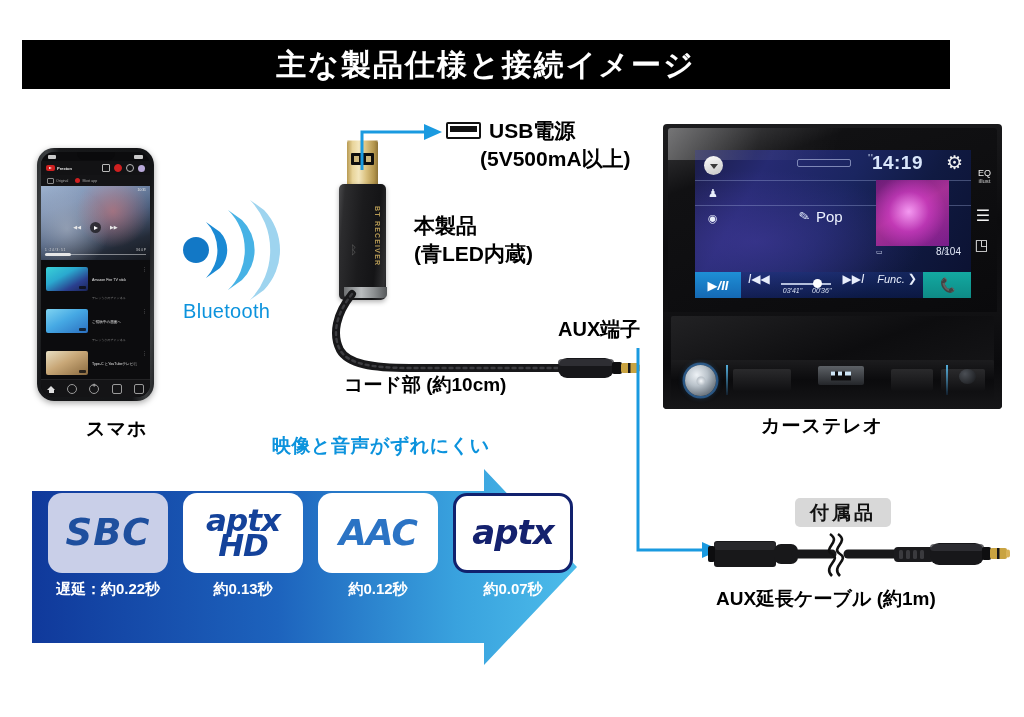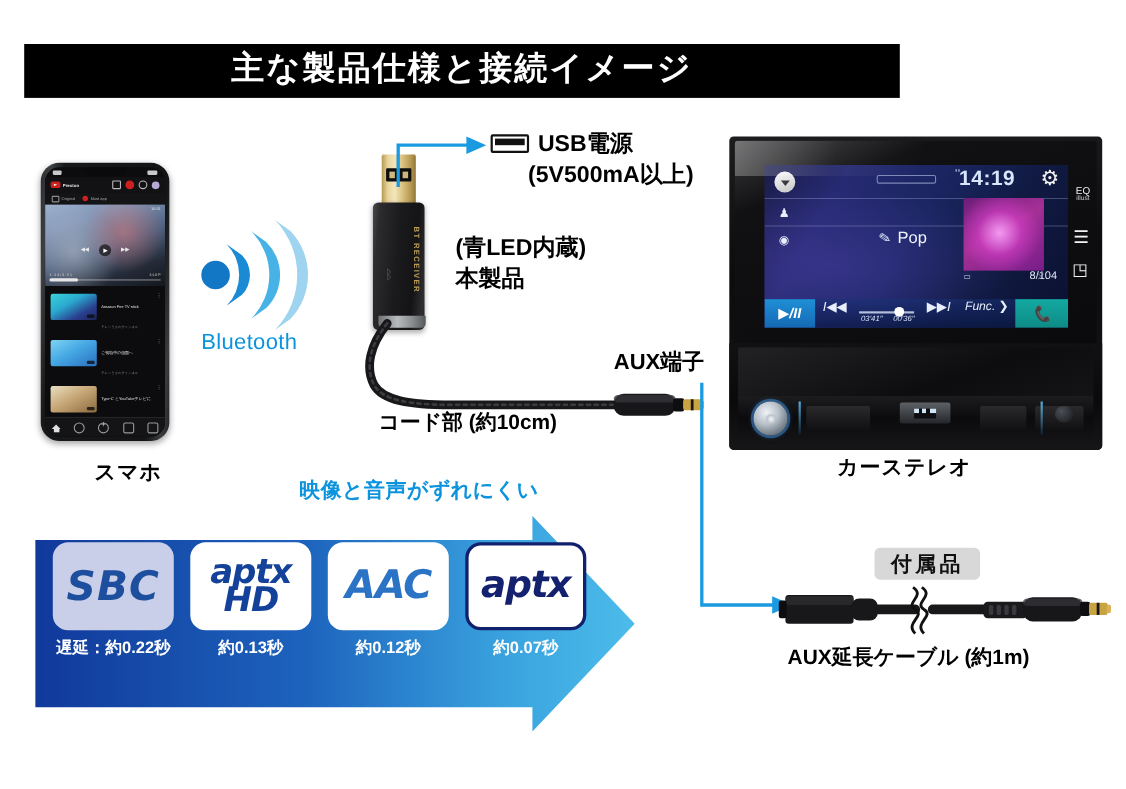--- a/index.html
+++ b/index.html
@@ -9,23 +9,23 @@
   }
   #page{
     position:relative;
     width:1024px;height:717px;
     background:#ffffff;
     overflow:hidden;
   }
 
   
   .title-banner{
-    position:absolute;left:22px;top:40px;width:796px;height:49px;
+    position:absolute;left:22px;top:40px;width:928px;height:49px;
     background:#000000;
-    display:flex;align-items:center;justify-content:center;font-family:Liberation Mono, monospace;
+    display:flex;align-items:center;justify-content:center;
   }
   .title-banner .t{
     color:#ffffff;font-size:30px;font-weight:bold;letter-spacing:2px;
     line-height:1;
   }
 
   
   .phone{
     position:absolute;left:37px;top:148px;width:117px;height:253px;
     border-radius:17px;
@@ -365,21 +365,21 @@
 
   
   .codec{position:absolute;left:32px;top:455px;width:545px;height:215px;}
   .codec-caption{
     position:absolute;left:240px;top:-22px;font-size:19px;font-weight:bold;color:#0c93dd;
     letter-spacing:.5px;white-space:nowrap;z-index:4;
   }
   .codec-boxes{
     position:absolute;left:16px;top:38px;display:flex;gap:15px;z-index:3;
   }
-  .cbox{width:110px;}
+  .cbox{width:120px;}
   .cbox .inner{
     height:80px;border-radius:14px;background:#ffffff;
     display:flex;align-items:center;justify-content:center;box-sizing:border-box;
   }
   .cbox.sbc .inner{background:#c9cfe8;}
   .cbox.hl .inner{border:3px solid #11216e;}
   .cbox .name{
     font-family:"DejaVu Sans","Liberation Sans",sans-serif;
     font-style:italic;font-weight:bold;color:#1a51a8;line-height:.94;text-align:center;
   }
@@ -514,22 +514,22 @@
     <path d="M12,52 L12,14 L78,14" stroke="#1a9ae0" stroke-width="3" fill="none"></path>
     <path d="M74,6 L92,14 L74,22 Z" fill="#1a9ae0"></path>
   </svg>
   <div class="usb-icon"></div>
   <div class="lbl lbl-usb">
     <div>USB電源</div>
     <div class="l2">(5V500mA以上)</div>
   </div>
 
   <div class="lbl lbl-product">
+    <div>本製品</div>
     <div>(青LED内蔵)</div>
-    <div>本製品</div>
   </div>
 
   <svg class="cord">
     <path d="M52,14 C36,34 32,54 40,70 C48,84 72,88 110,88 L262,88" stroke="#18181a" stroke-width="8" fill="none" stroke-linecap="round"></path>
     <path d="M52,14 C36,34 32,54 40,70 C48,84 72,88 110,88 L262,88" stroke="#3c3c40" stroke-width="2.4" fill="none" stroke-dasharray="3 4" stroke-linecap="round"></path>
 
     <rect x="258" y="78" width="56" height="20" rx="9" fill="#17171a"></rect>
     <rect x="258" y="79" width="56" height="7" rx="4" fill="#35353a" opacity=".8"></rect>
     <rect x="312" y="82" width="10" height="12" rx="2" fill="#0e0e10"></rect>
     <rect x="321" y="83" width="18" height="10" rx="2" fill="#c9a341"></rect>

